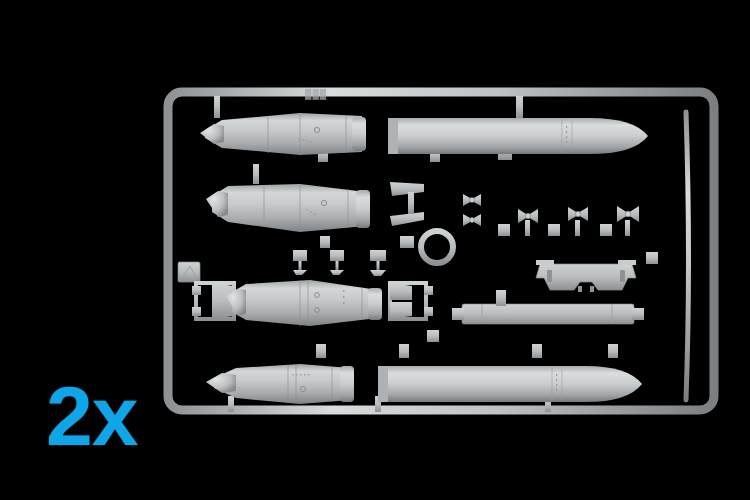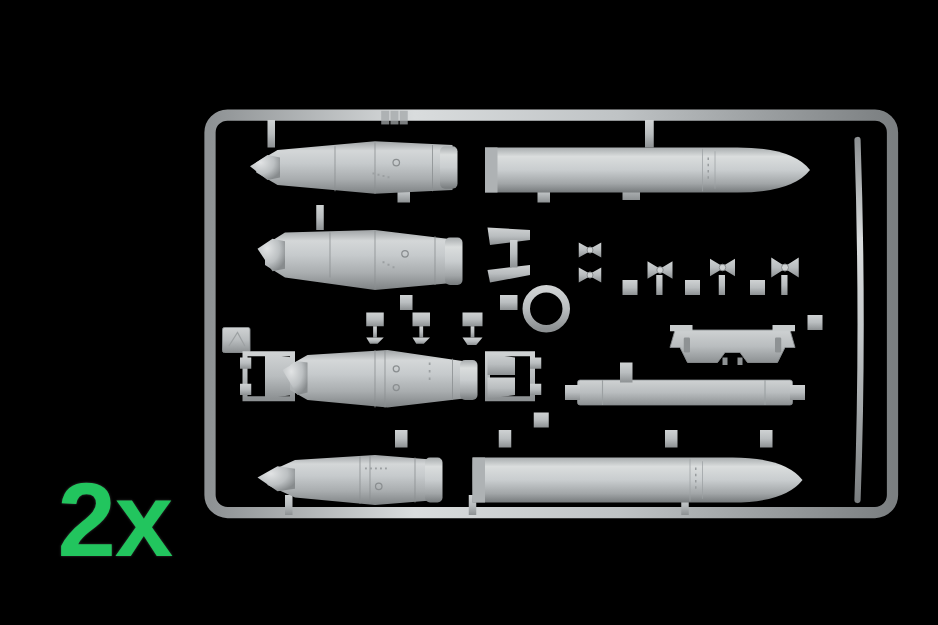--- a/index.html
+++ b/index.html
@@ -2,21 +2,21 @@
 <html><head>
 <meta charset="utf-8">
 <title>Sprue Product Image</title>
 <style>
   html,body{margin:0;padding:0;background:#000;}
   body{width:750px;height:500px;overflow:hidden;
        font-family:"Liberation Sans","DejaVu Sans",sans-serif;}
   #stage{position:relative;width:750px;height:500px;background:#000;}
   #qty{
     position:absolute;left:46px;top:374px;
-    font-size:84px;font-weight:bold;color:#22c55e;
+    font-size:84px;font-weight:bold;color:#0ea5e9;
     letter-spacing:-1px;line-height:84px;
     font-family:"Liberation Sans","DejaVu Sans",sans-serif;
     text-shadow:0 0 2px rgba(255,255,255,.25);
     user-select:none;
   }
   #sprue-svg{position:absolute;left:0;top:0;width:750px;height:500px;}
 </style>
 </head>
 <body>
 

